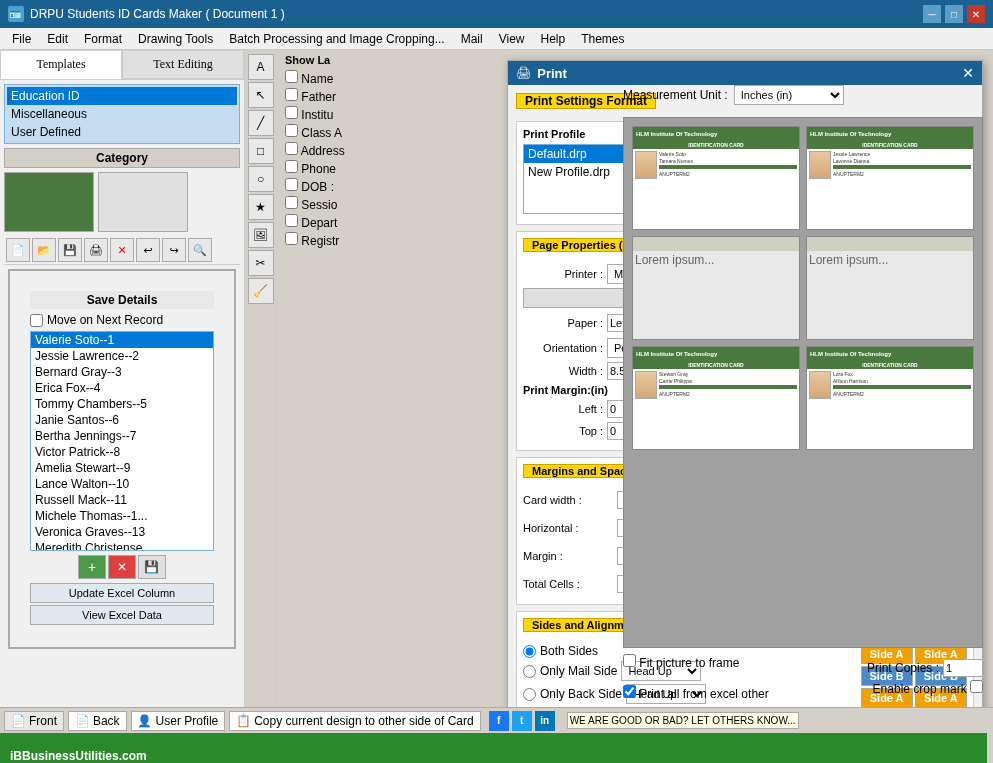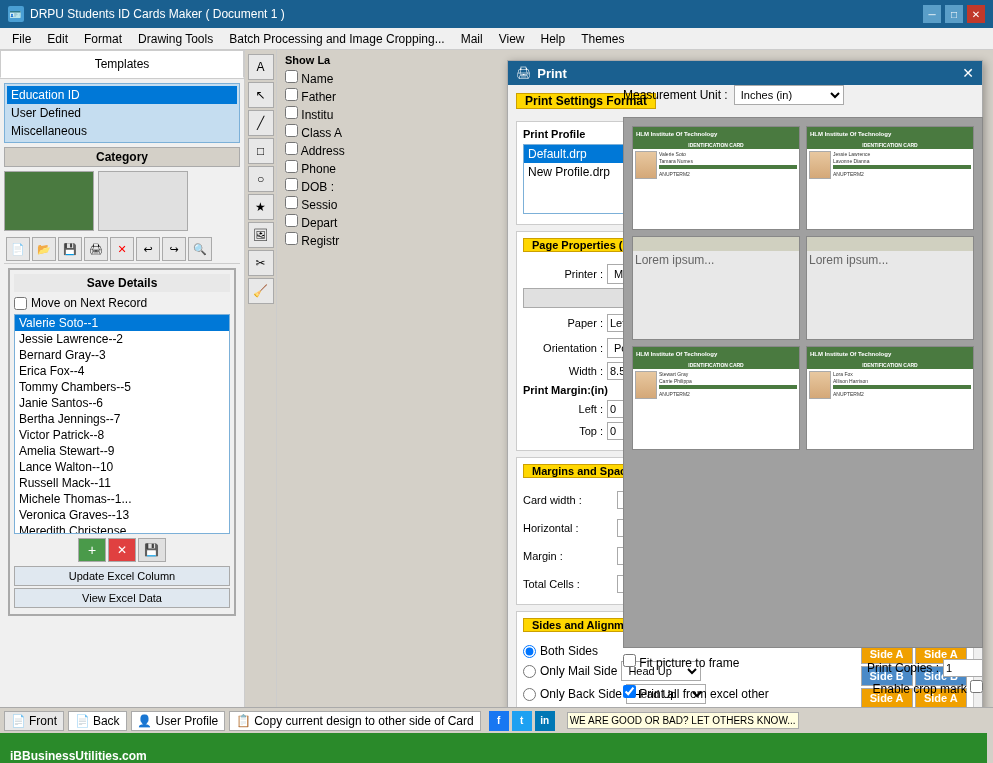--- a/index.html
+++ b/index.html
@@ -13,30 +13,30 @@
     .title-btn { width: 18px; height: 18px; background: #5a9ec8; border: none; color: white; cursor: pointer; display: flex; align-items: center; justify-content: center; font-size: 10px; }
     .title-btn.close { background: #c0392b; }
 
     
     .menu-bar { background: #f0f0f0; height: 22px; display: flex; align-items: center; padding: 0 4px; border-bottom: 1px solid #ccc; }
     .menu-item { padding: 2px 8px; cursor: pointer; font-size: 12px; }
 
     
     .left-sidebar { width: 240px; background: #f0f0f0; border-right: 1px solid #ccc; display: flex; flex-direction: column; }
     .tabs-row { display: flex; border-bottom: 1px solid #ccc; }
-    .tab { flex: 1; padding: 6px 4px; text-align: center; cursor: pointer; border: 1px solid #ccc; background: #e0e0e0; font-size: 12px; }
+    .tab { flex: 1; padding: 6px 4px; text-align: center; cursor: pointer; border: 1px solid #ccc; background: #e0e0e0; font-size: 12px; font-family: Liberation Serif, serif; }
     .tab.active { background: white; border-bottom: 1px solid white; }
     .sidebar-content { padding: 4px; flex: 1; }
     .sidebar-list { border: 1px solid #7cb0d8; background: #c5ddf0; padding: 2px; margin-bottom: 4px; }
     .sidebar-list-item { padding: 2px 4px; cursor: pointer; }
     .sidebar-list-item.active { background: #0078d7; color: white; }
     .category-label { text-align: center; background: #d4d0c8; padding: 2px; border: 1px solid #aaa; margin-bottom: 4px; font-weight: bold; }
     .toolbar-row { display: flex; gap: 2px; padding: 2px; flex-wrap: wrap; border-bottom: 1px solid #ccc; }
     .toolbar-btn { width: 24px; height: 24px; border: 1px solid #aaa; background: #e8e8e8; cursor: pointer; display: flex; align-items: center; justify-content: center; font-size: 11px; }
-    .save-details-box { border: 2px solid #aaa; margin: 4px; padding: 4px; }
+    .save-details-box { border: 2px solid #aaa; margin: 4px; padding: 20px; }
     .save-details-title { text-align: center; font-weight: bold; background: #e8e8e8; margin-bottom: 4px; padding: 2px; }
     .checkbox-row { display: flex; align-items: center; gap: 4px; margin-bottom: 4px; font-size: 11px; }
     .names-list { border: 1px solid #7cb0d8; background: white; height: 220px; overflow-y: auto; margin-bottom: 4px; }
     .names-list-item { padding: 1px 4px; cursor: pointer; white-space: nowrap; overflow: hidden; text-overflow: ellipsis; }
     .names-list-item.active { background: #0078d7; color: white; }
     .action-btns { display: flex; gap: 2px; justify-content: center; margin-bottom: 4px; }
     .action-btn { width: 28px; height: 24px; border: 1px solid #aaa; background: #e8e8e8; cursor: pointer; display: flex; align-items: center; justify-content: center; }
     .wide-btn { width: 100%; padding: 3px; border: 1px solid #aaa; background: #e0e8f0; cursor: pointer; margin-bottom: 2px; font-size: 11px; }
 
     
@@ -121,26 +121,27 @@
   <span class="menu-item">View</span>
   <span class="menu-item">Help</span>
   <span class="menu-item">Themes</span>
 </div>
 
 <div style="display:flex; height: 681px; position:relative;">
 
   <div class="left-sidebar" style="width:245px; min-width:245px;">
     <div class="tabs-row">
       <div class="tab active">Templates</div>
+      <div class="tab">Text Editing</div>
     </div>
     <div class="sidebar-content">
       <div class="sidebar-list">
         <div class="sidebar-list-item active">Education ID</div>
+        <div class="sidebar-list-item">Miscellaneous</div>
         <div class="sidebar-list-item">User Defined</div>
-        <div class="sidebar-list-item">Miscellaneous</div>
       </div>
       <div class="category-label">Category</div>
 
       <div style="display:flex; gap:4px; margin-bottom:4px;">
         <div style="width:90px; height:60px; background:#4a7a40; border:1px solid #aaa;"></div>
         <div style="width:90px; height:60px; background:#e0e0e0; border:1px solid #aaa;"></div>
       </div>
 
       <div class="toolbar-row">
         <button class="toolbar-btn">📄</button>

